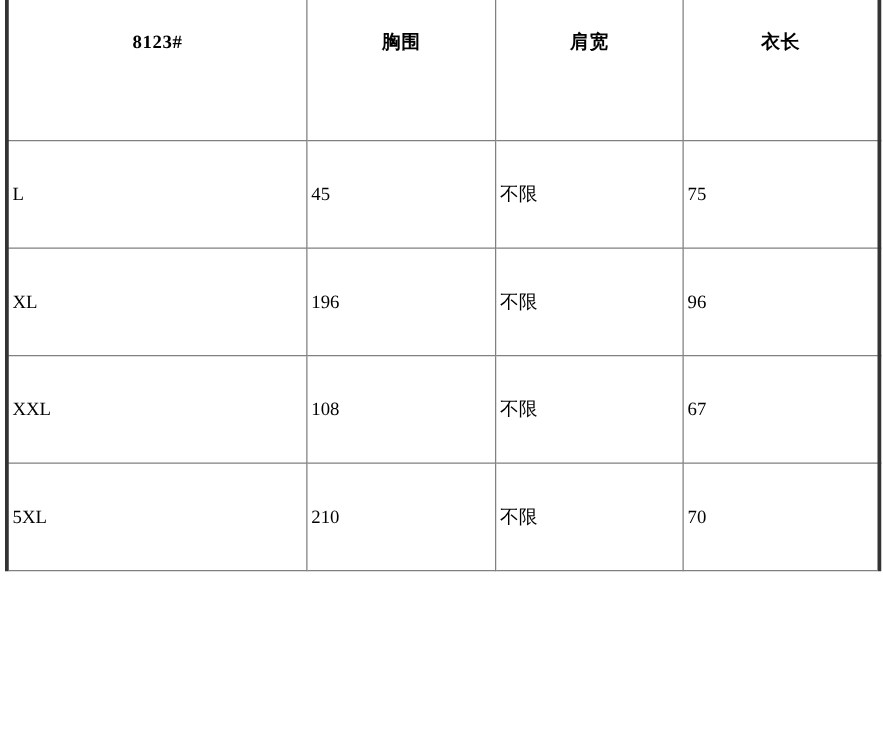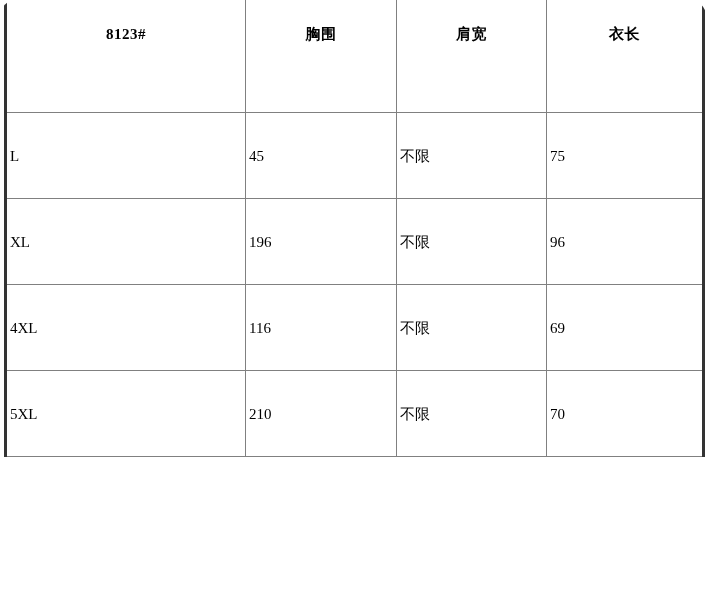--- a/index.html
+++ b/index.html
@@ -13,21 +13,20 @@
     overflow: hidden;
     font-family: "Liberation Serif", "DejaVu Serif", serif;
     color: #000000;
   }
 
   #size-chart-wrap {
     position: relative;
     width: 706px;
     height: 593px;
     overflow: hidden;
-    border-radius: 16px;
   }
 
   
   table#size-chart {
     position: absolute;
     left: 4px;
     top: -20px;
     width: 698px;
     border-collapse: collapse;
     table-layout: fixed;
@@ -129,30 +128,30 @@
           </td>
         <td>
             <span class="cell-text">不限</span>
           </td>
         <td>
             <span class="cell-text">96</span>
           </td>
       </tr>
       <tr>
         <td>
-            <span class="cell-text">4XL</span>
+            <span class="cell-text">XXL</span>
           </td>
         <td>
-            <span class="cell-text">116</span>
+            <span class="cell-text">108</span>
           </td>
         <td>
             <span class="cell-text">不限</span>
           </td>
         <td>
-            <span class="cell-text">69</span>
+            <span class="cell-text">67</span>
           </td>
       </tr>
       <tr>
         <td>
             <span class="cell-text">5XL</span>
           </td>
         <td>
             <span class="cell-text">210</span>
           </td>
         <td>

